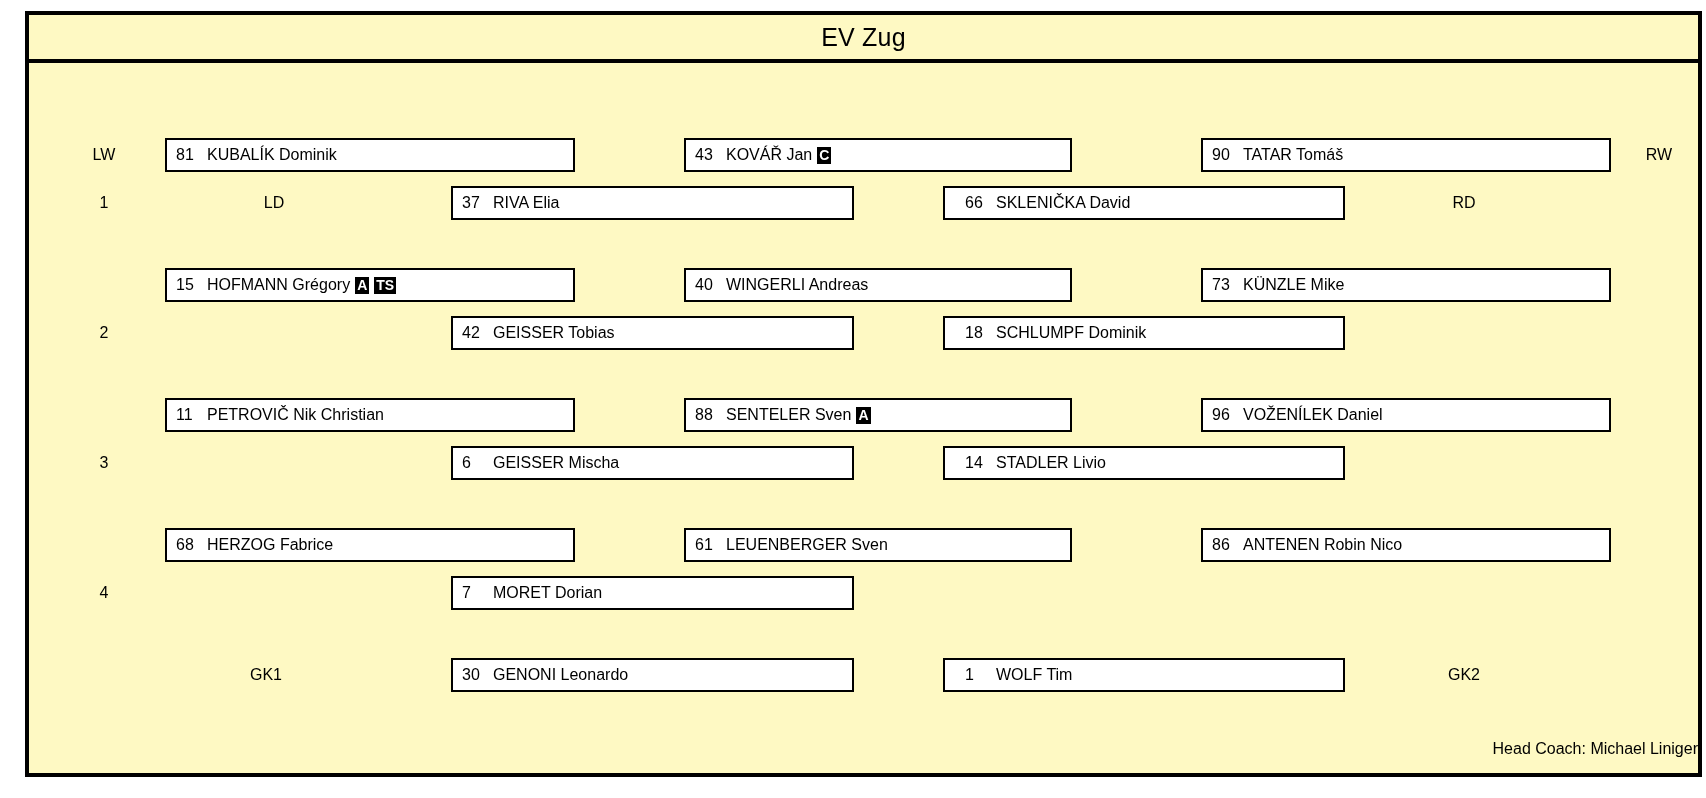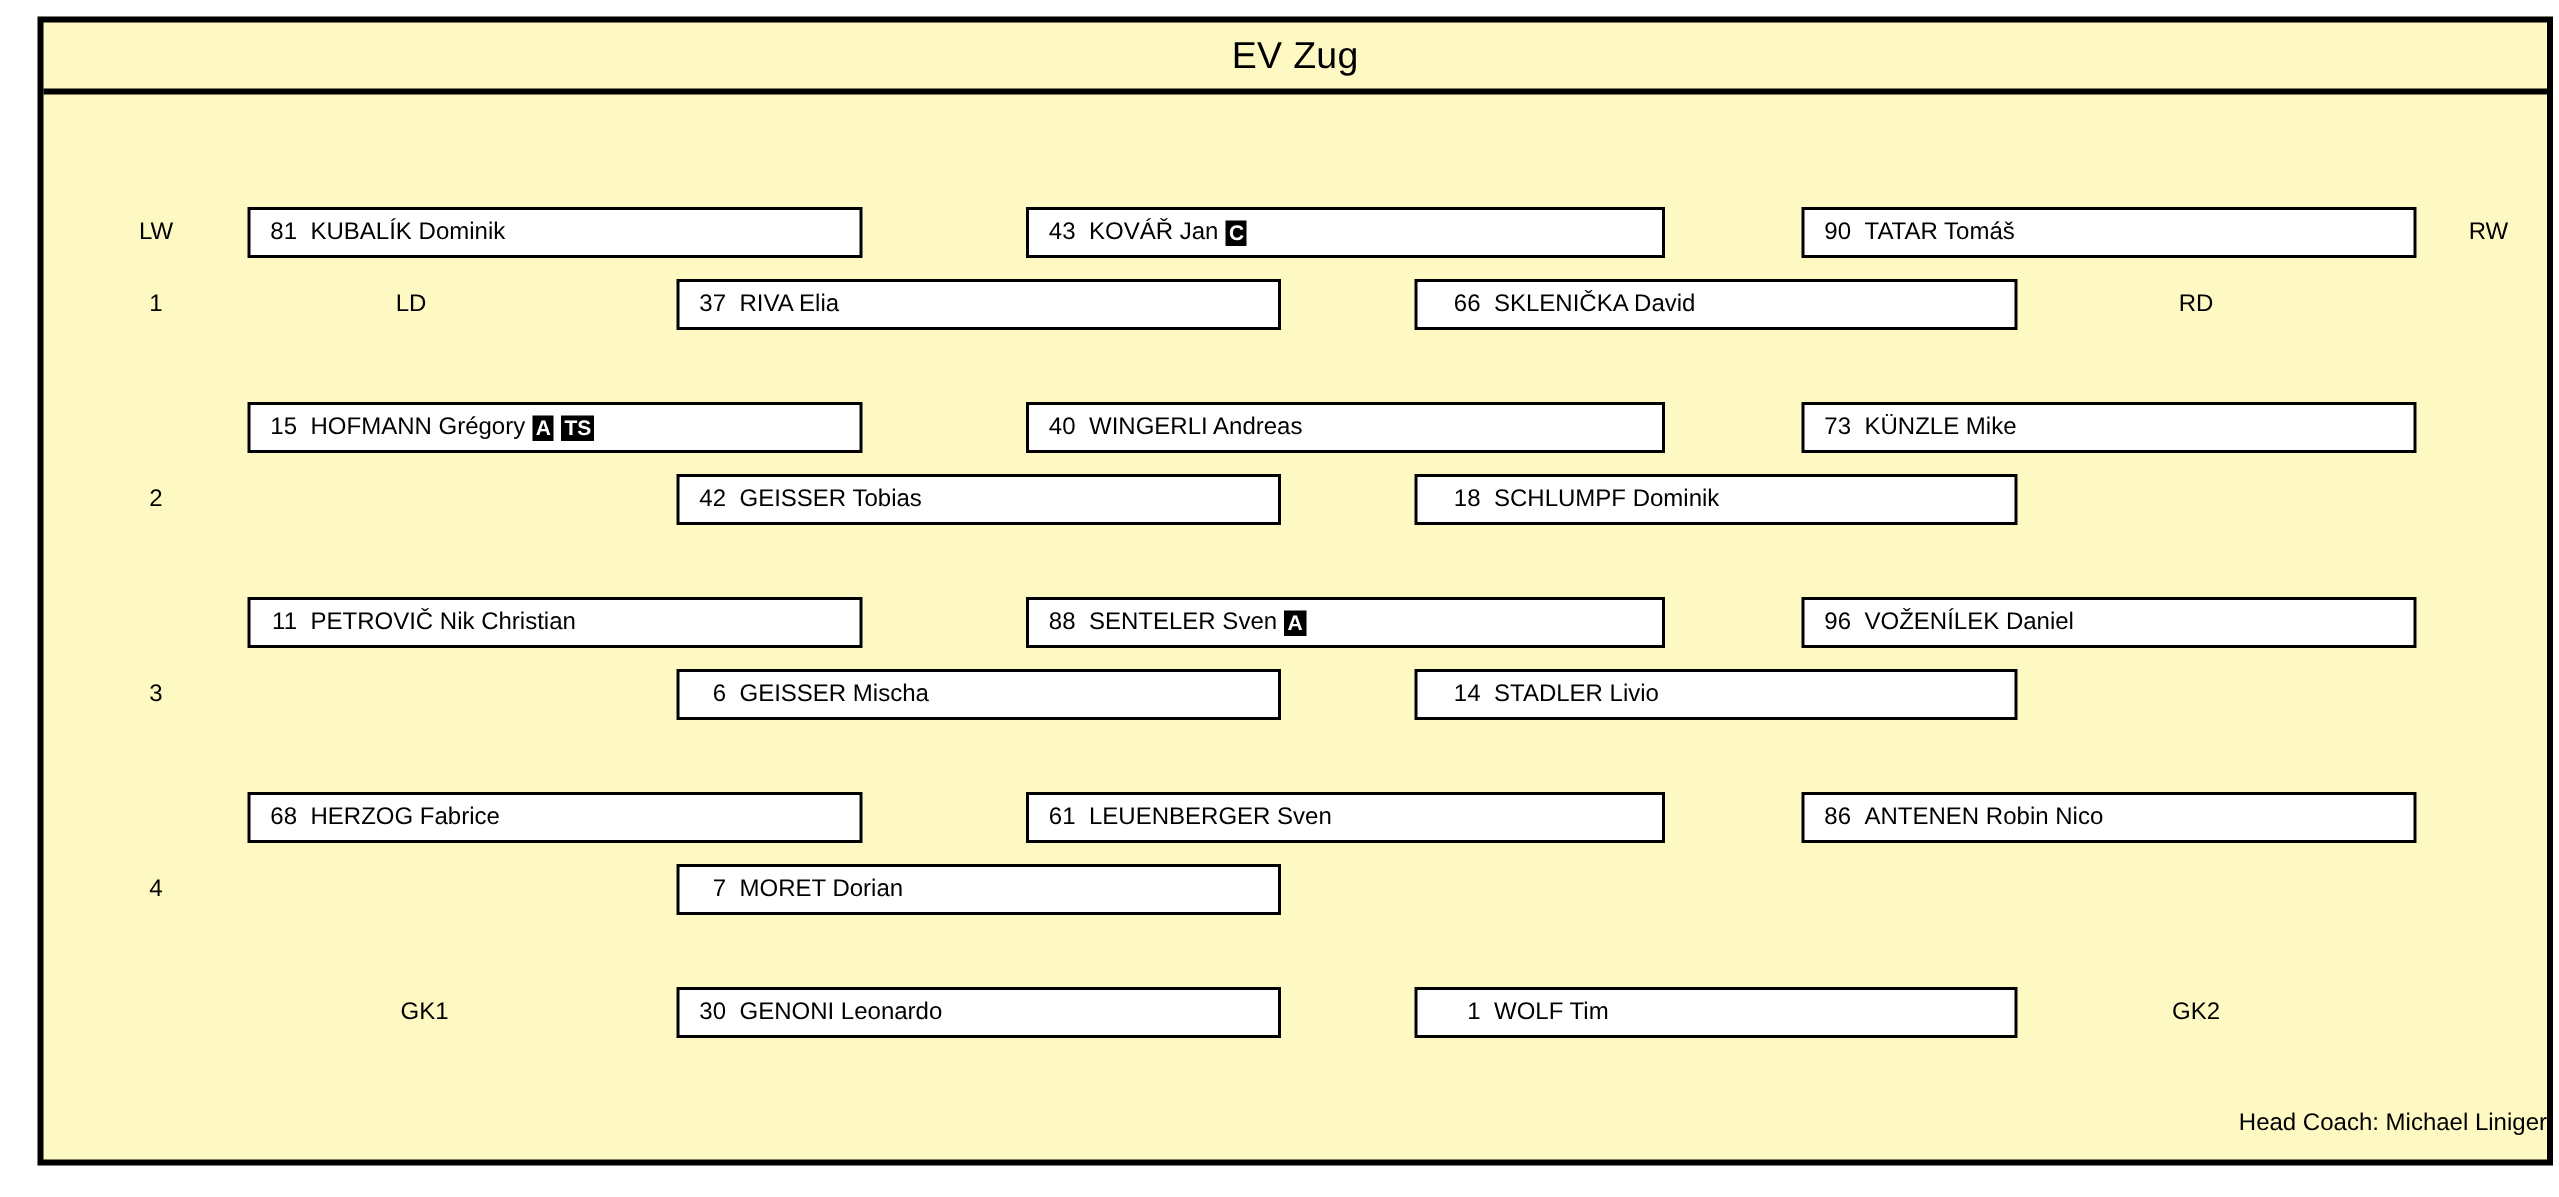--- a/index.html
+++ b/index.html
@@ -66,21 +66,20 @@
     padding-left: 9px;
     height: 34px;
     box-sizing: border-box;
     overflow: hidden;
     white-space: nowrap;
   }
   .pnum {
     font-size: 16px;
     display: inline-block;
     min-width: 22px;
-    text-align: right;
   }
   .pname {
     font-size: 16px;
     margin-left: 9px;
   }
   .badge {
     display: inline-block;
     background: #000000;
     color: #ffffff;
     font-size: 14px;
@@ -105,31 +104,31 @@
   .linenum {
     font-size: 16px;
     display: flex;
     align-items: center;
     justify-content: center;
     height: 34px;
   }
 
   
   .col-lw   { left: 136px;  width: 410px; }
-  .col-c    { left: 655px;  width: 426px; }
+  .col-c    { left: 655px;  width: 388px; }
   .col-rw   { left: 1172px; width: 410px; }
   .col-ld   { left: 402px;  width: 403px; margin-left: 20px; }
   .col-rd   { left: 914px;  width: 402px; padding-left: 20px; }
 
   .lbl-lw   { left: 40px;  width: 70px; }
   .lbl-rw   { left: 1600px; width: 60px; }
   .lbl-ld   { left: 210px; width: 70px; }
   .lbl-rd   { left: 1400px; width: 70px; }
   .lbl-num  { left: 50px;  width: 50px; }
-  .lbl-gk1  { left: 219px; width: 70px; }
+  .lbl-gk1  { left: 202px; width: 70px; }
   .lbl-gk2  { left: 1400px; width: 70px; }
 
   .footer {
     position: absolute;
     left: 0;
     width: 100%;
     text-align: right;
     font-size: 16px;
   }
 </style>

